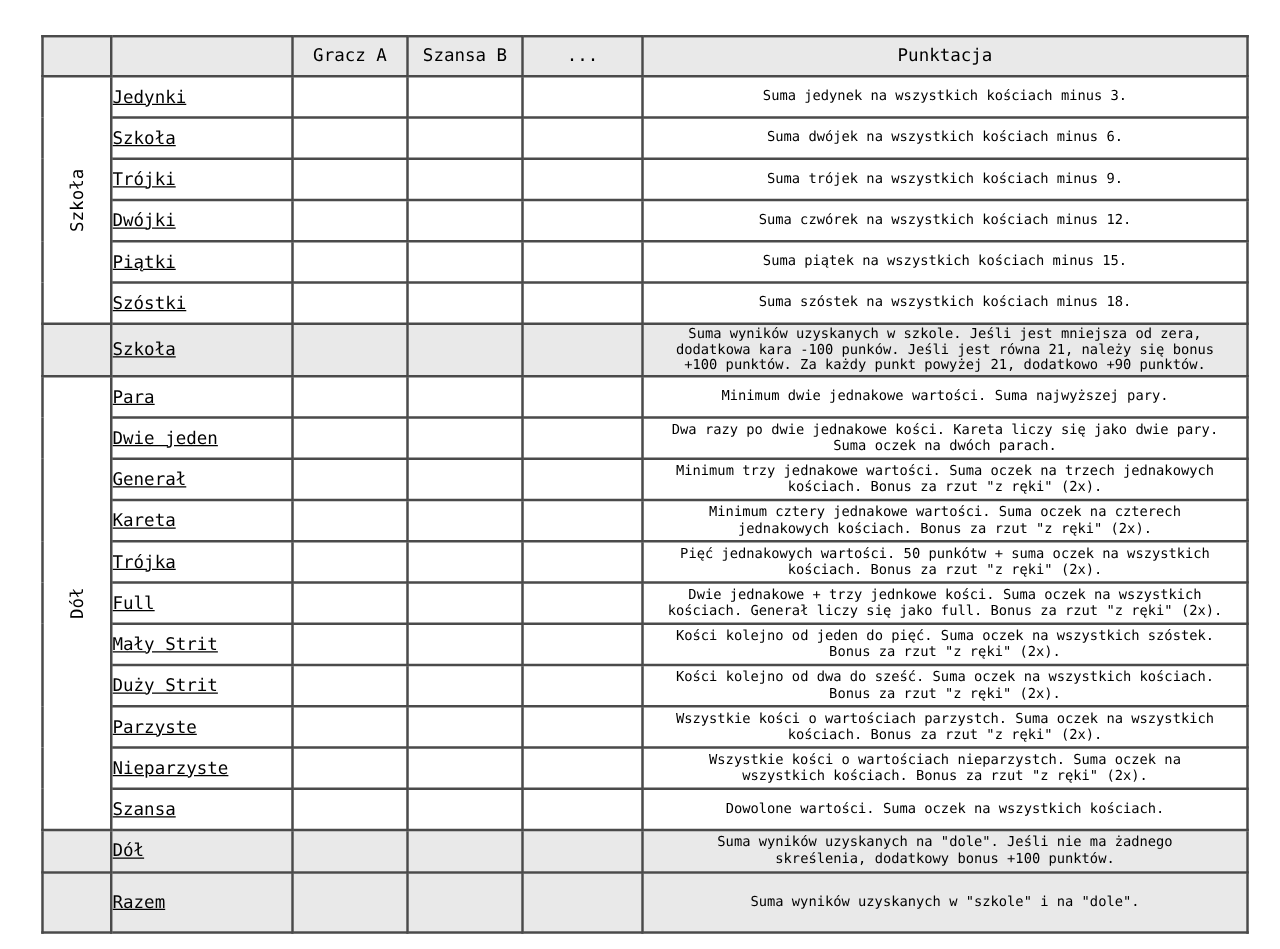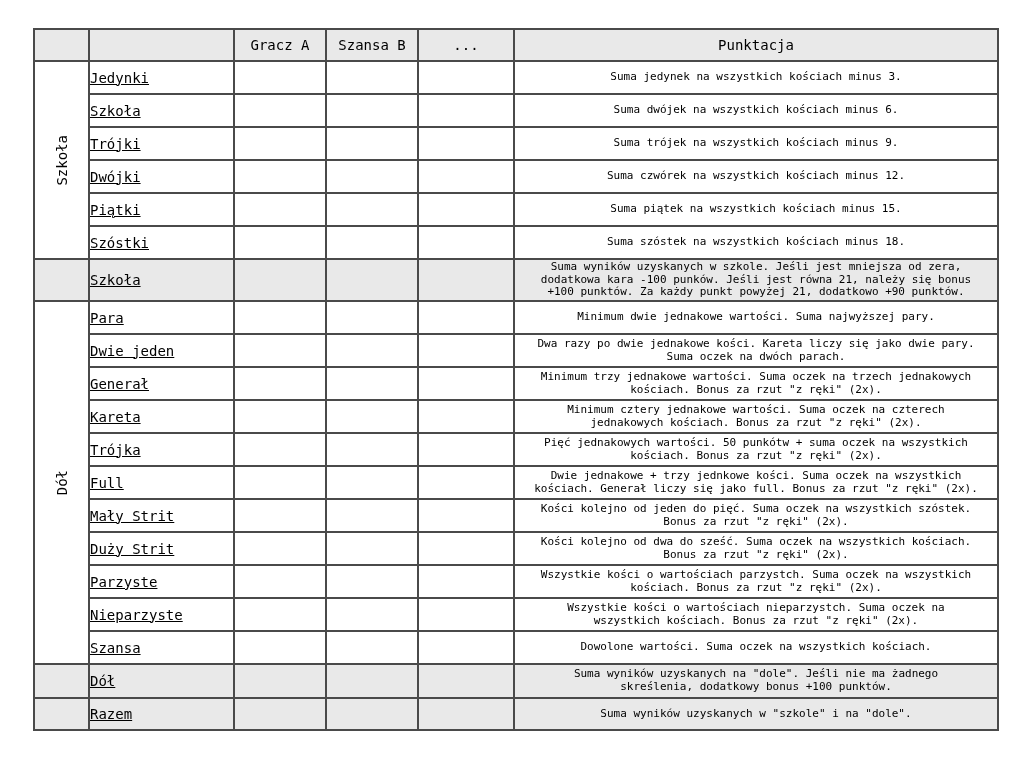--- a/index.html
+++ b/index.html
@@ -28,21 +28,21 @@
   }
   table.sheet td, table.sheet th {
     border: 2px solid var(--border);
     padding: 0;
     overflow: hidden;
   }
   tr.h-hdr   { height: 32px; }
   tr.h-std   { height: 33px; }
   tr.h-sum3  { height: 42px; }
   tr.h-sum2  { height: 34px; }
-  tr.h-sum1  { height: 32px; }
+  tr.h-sum1  { height: 48px; }
   .shade { background: var(--shade); }
   th.colhead {
     font-weight: normal;
     font-size: 14px;
     text-align: center;
     background: var(--shade);
   }
   td.name {
     font-size: 14px;
     vertical-align: middle;

